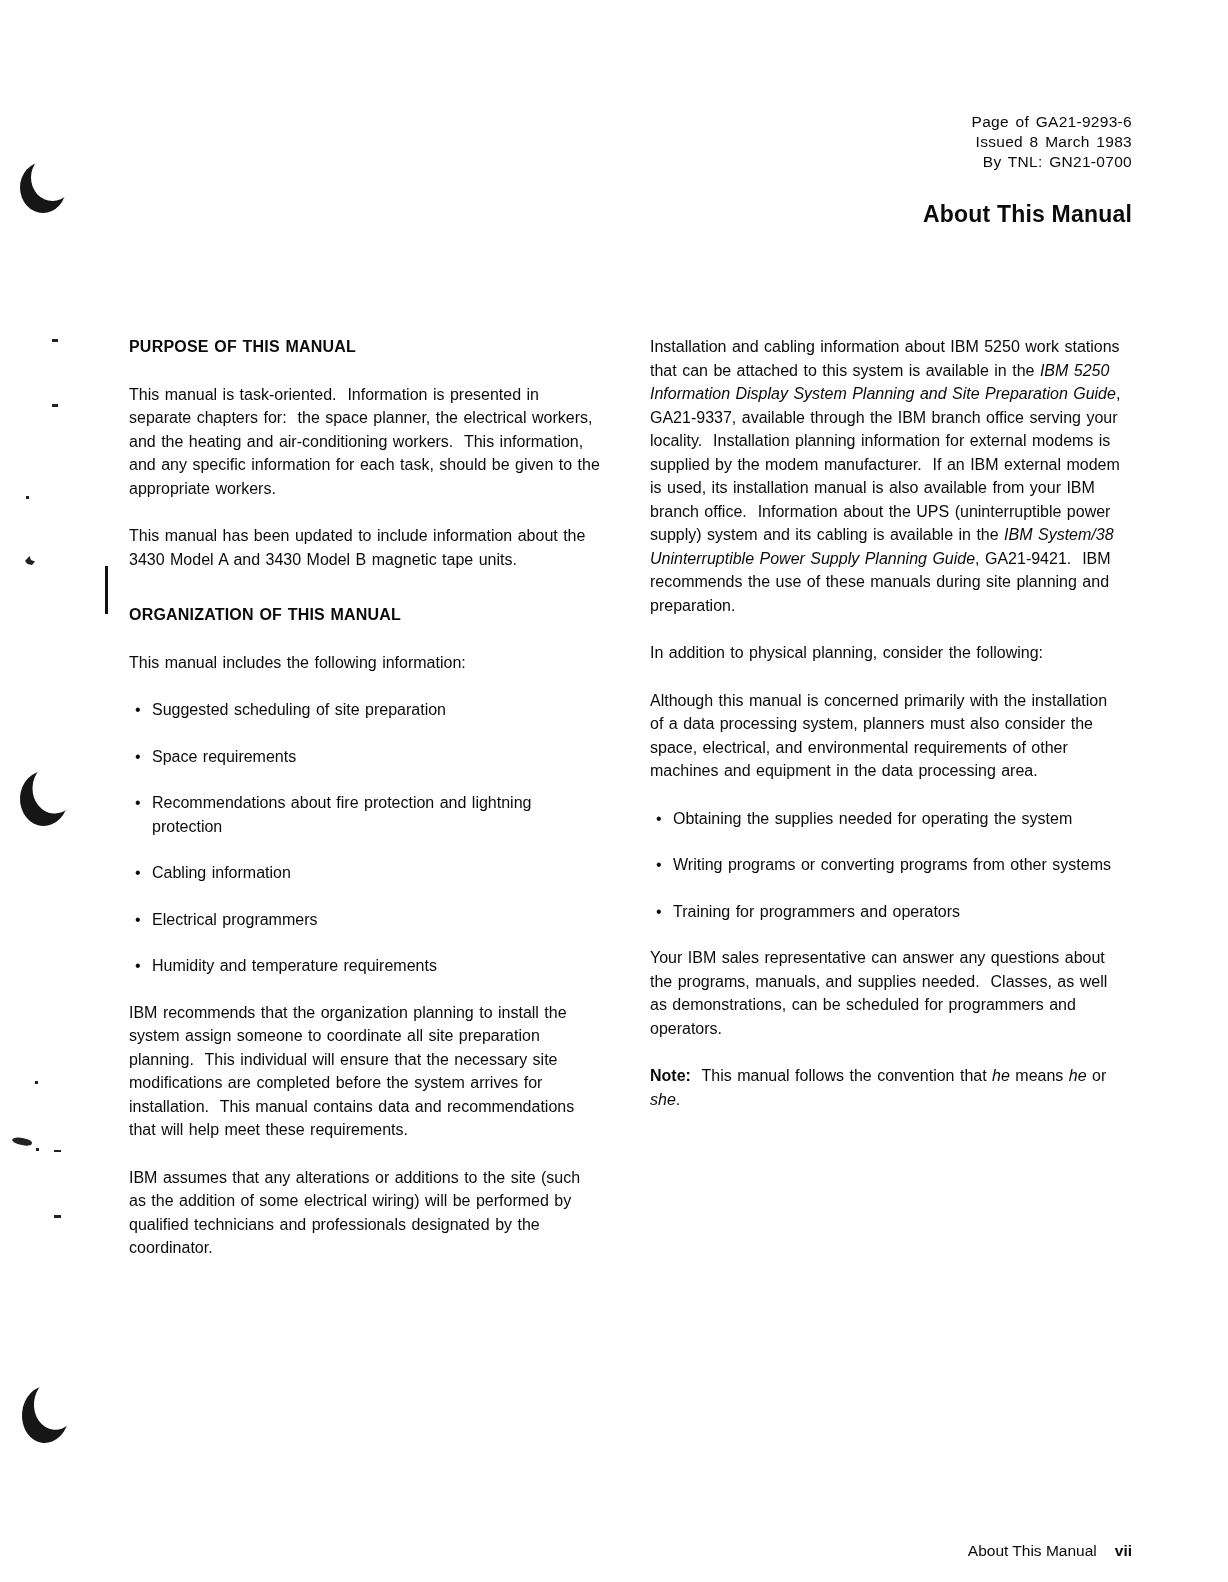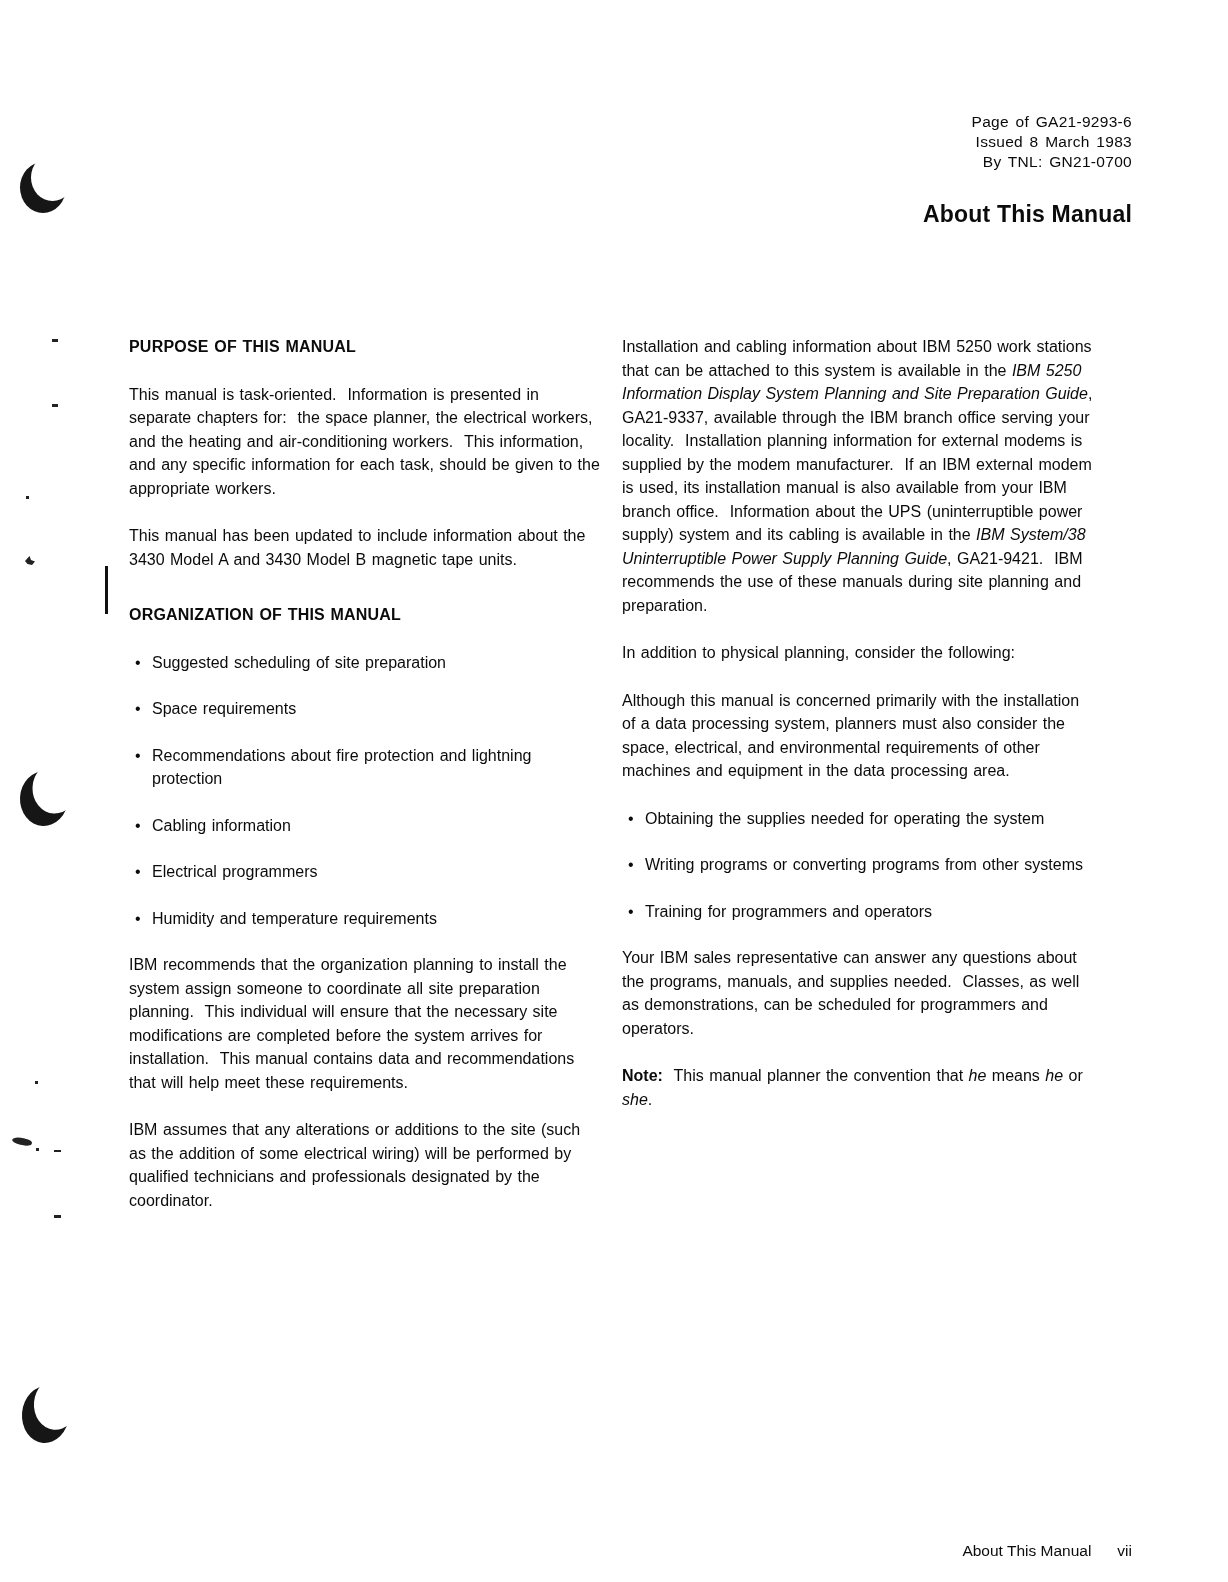--- a/index.html
+++ b/index.html
@@ -11,39 +11,39 @@
   
   .header-block { position:absolute; top:112px; right:96px; text-align:right;
     font-size:15.5px; line-height:20px; letter-spacing:0.3px; word-spacing:2px; }
   .page-title { position:absolute; top:186px; right:96px;
     font-size:23px; font-weight:700; letter-spacing:0.2px; }
 
   
   .col { position:absolute; top:327px; width:472px;
     font-size:16px; line-height:23.5px; word-spacing:1px; }
   .col-left  { left:129px; }
-  .col-right { left:622px; }
+  .col-right { left:650px; }
 
   .col p { margin:0 0 24px; white-space:pre-wrap; }
   .col h2 { font-size:16px; line-height:23.5px; font-weight:700;
     margin:32px 0 24px; letter-spacing:0.2px; }
   .col > :first-child { margin-top:8px; }
 
   ul.blist { list-style:none; margin:4px 0 0; padding:0; }
   ul.blist li { display:flex; margin:0 0 23px; padding-left:6px; }
   ul.blist .dot { flex:0 0 17px; }
   ul.blist .text { flex:1; white-space:pre-wrap; }
   ul.blist { margin-bottom:1px; }
 
   .it { font-style:italic; }
   .bold { font-weight:700; }
 
   
   .footer { position:absolute; top:1542px; right:96px; font-size:15.5px; }
-  .footer .pgnum { margin-left:26px; }
+  .footer .pgnum { margin-left:18px;font-weight:bold; }
 
   
   .crescent { position:absolute; border-radius:50%; background:#161616; }
   .crescent::after { content:""; position:absolute; border-radius:50%;
     background:#fff; width:94%; height:92%; left:24%; top:-16%; }
   .c1 { left:20px;  top:162px;  width:46px; height:51px; }
   .c2 { left:20px;  top:771px;  width:48px; height:55px; transform:rotate(3deg); }
   .c3 { left:22px;  top:1386px; width:47px; height:57px; transform:rotate(5deg); }
 
   .change-bar { position:absolute; left:105px; top:566px; width:3px; height:48px; background:#111; }
@@ -85,20 +85,21 @@
     <div>By TNL:  GN21-0700</div>
   </div>
   <h1 class="page-title">About This Manual</h1>
 
   <section class="col col-left">
     <h2>PURPOSE OF THIS MANUAL</h2>
     <p>This manual is task-oriented.  Information is presented in separate chapters for:  the space planner, the electrical workers, and the heating and air-conditioning workers.  This information, and any specific information for each task, should be given to the appropriate workers.</p>
     <p>This manual has been updated to include information about the 3430 Model A and 3430 Model B magnetic tape units.</p>
 
     <h2>ORGANIZATION OF THIS MANUAL</h2>
+    <p>This manual includes the following information:</p>
 
     <ul class="blist">
       <li>
         <span class="dot">•</span>
         <span class="text">Suggested scheduling of site preparation</span>
       </li>
       <li>
         <span class="dot">•</span>
         <span class="text">Space requirements</span>
       </li>
@@ -140,20 +141,20 @@
         <span class="text">Writing programs or converting programs from other systems</span>
       </li>
       <li>
         <span class="dot">•</span>
         <span class="text">Training for programmers and operators</span>
       </li>
     </ul>
 
     <p>Your IBM sales representative can answer any questions about the programs, manuals, and supplies needed.  Classes, as well as demonstrations, can be scheduled for programmers and operators.</p>
 
-    <p><span class="bold">Note:</span><span>  This manual planner the convention that </span><span class="it">he</span><span> means </span><span class="it">he</span><span> or </span><span class="it">she</span><span>.</span></p>
+    <p><span class="bold">Note:</span><span>  This manual follows the convention that </span><span class="it">he</span><span> means </span><span class="it">he</span><span> or </span><span class="it">she</span><span>.</span></p>
   </section>
 
   <div class="footer">
     <span>About This Manual</span><span class="pgnum">vii</span>
   </div>
 
 </div>
 
 </body></html>

